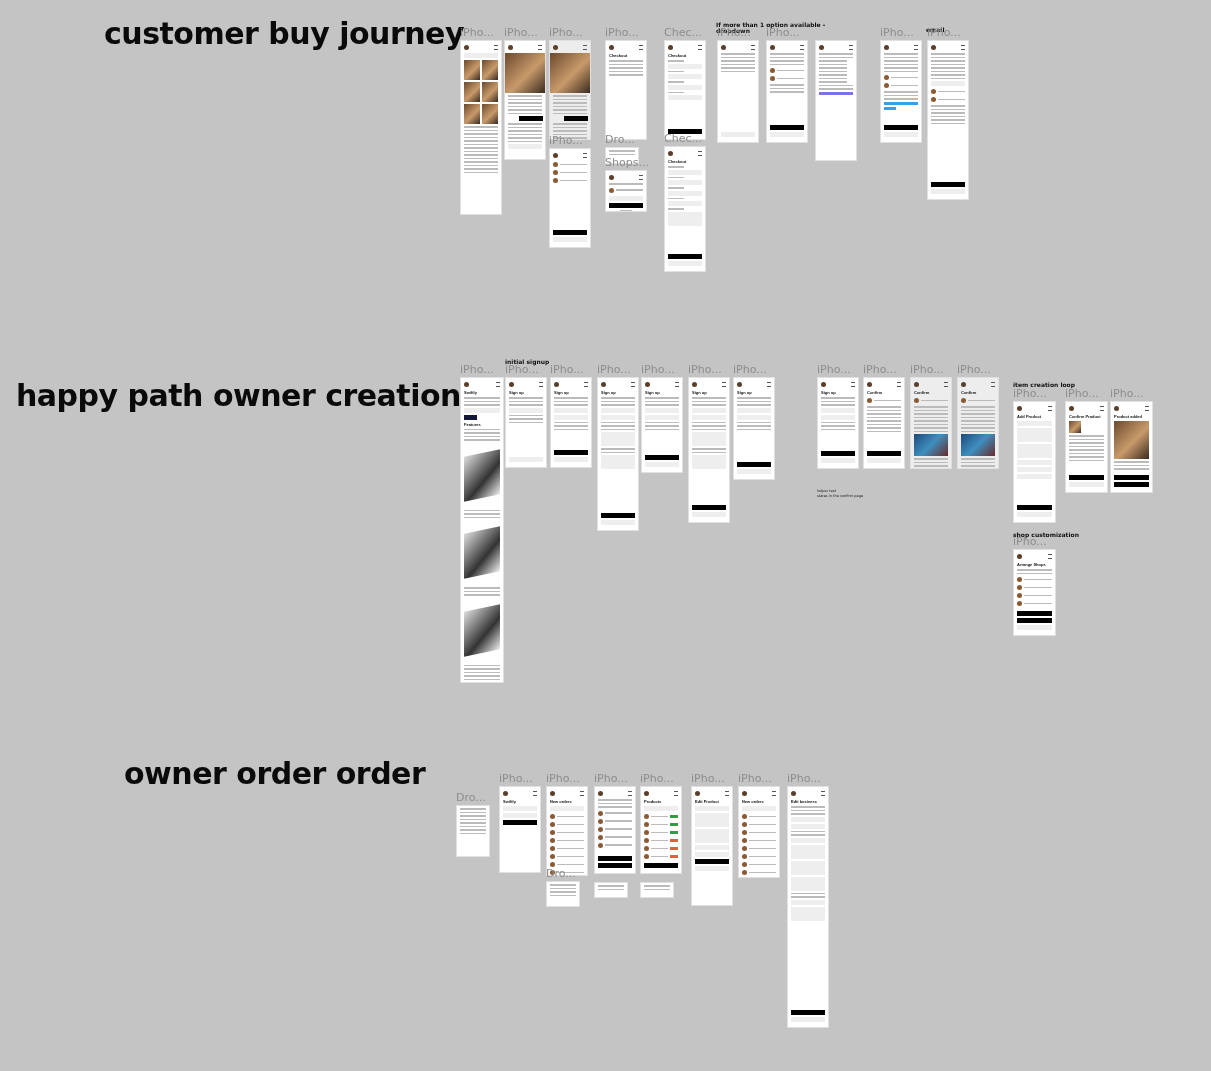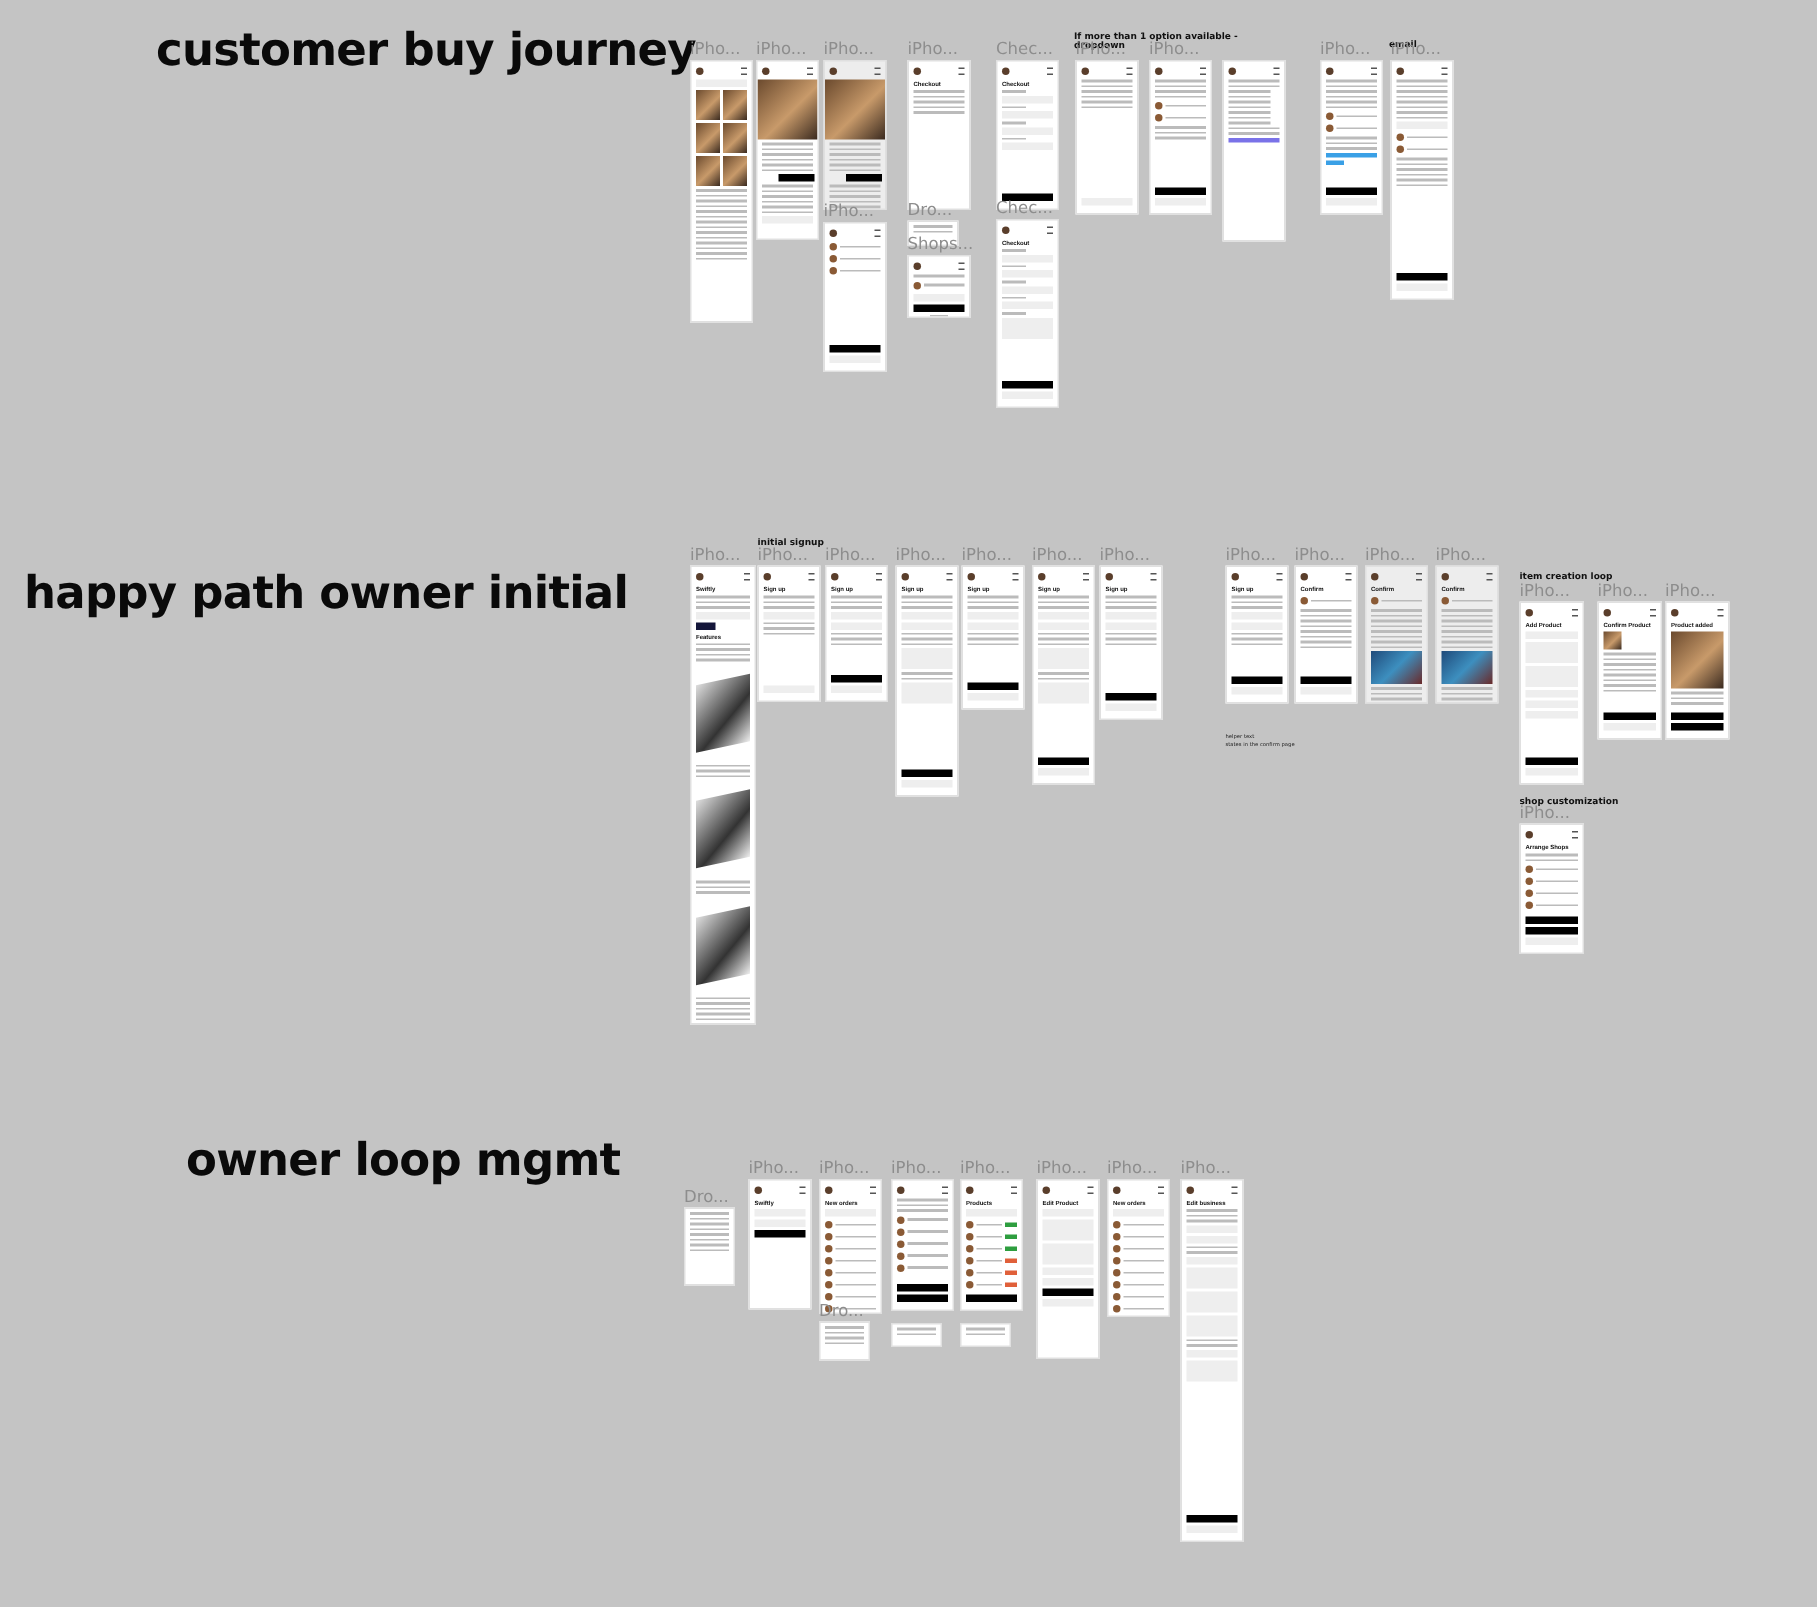--- a/index.html
+++ b/index.html
@@ -29,22 +29,22 @@
   .frame .bottom{position:absolute;left:0;right:0;bottom:3px;}
   .grid2{display:grid;grid-template-columns:1fr 1fr;gap:2px;margin:2px 3px;}
   .grid2 .img{margin:0;height:20px;}
 </style>
 </head>
 <body>
 
 <div id="canvas"></div>
 
 <div class="section-title" style="left: 104px; top: 16px;">customer buy journey</div>
-<div class="section-title" style="left: 16px; top: 378px;">happy path owner initial</div>
-<div class="section-title" style="left: 124px; top: 756px;">owner loop mgmt</div>
+<div class="section-title" style="left: 16px; top: 378px;">happy path owner creation</div>
+<div class="section-title" style="left: 124px; top: 756px;">owner order order</div>
 <div class="note" style="left: 716px; top: 22px;">If more than 1 option available -</div>
 <div class="note" style="left: 716px; top: 28px;">dropdown</div>
 <div class="note" style="left: 926px; top: 27px;">email</div>
 <div class="note" style="left: 505px; top: 359px;">initial signup</div>
 <div class="note" style="left: 1013px; top: 382px;">item creation loop</div>
 <div class="note" style="left: 1013px; top: 532px;">shop customization</div>
 <div class="tiny-note" style="left: 817px; top: 489px;">helper text
 states in the confirm page</div>
 <div class="frame-label" style="left: 460px; top: 27px;">iPho...</div>
 <div class="frame" style="left: 460px; top: 40px; width: 42px; height: 175px;">

